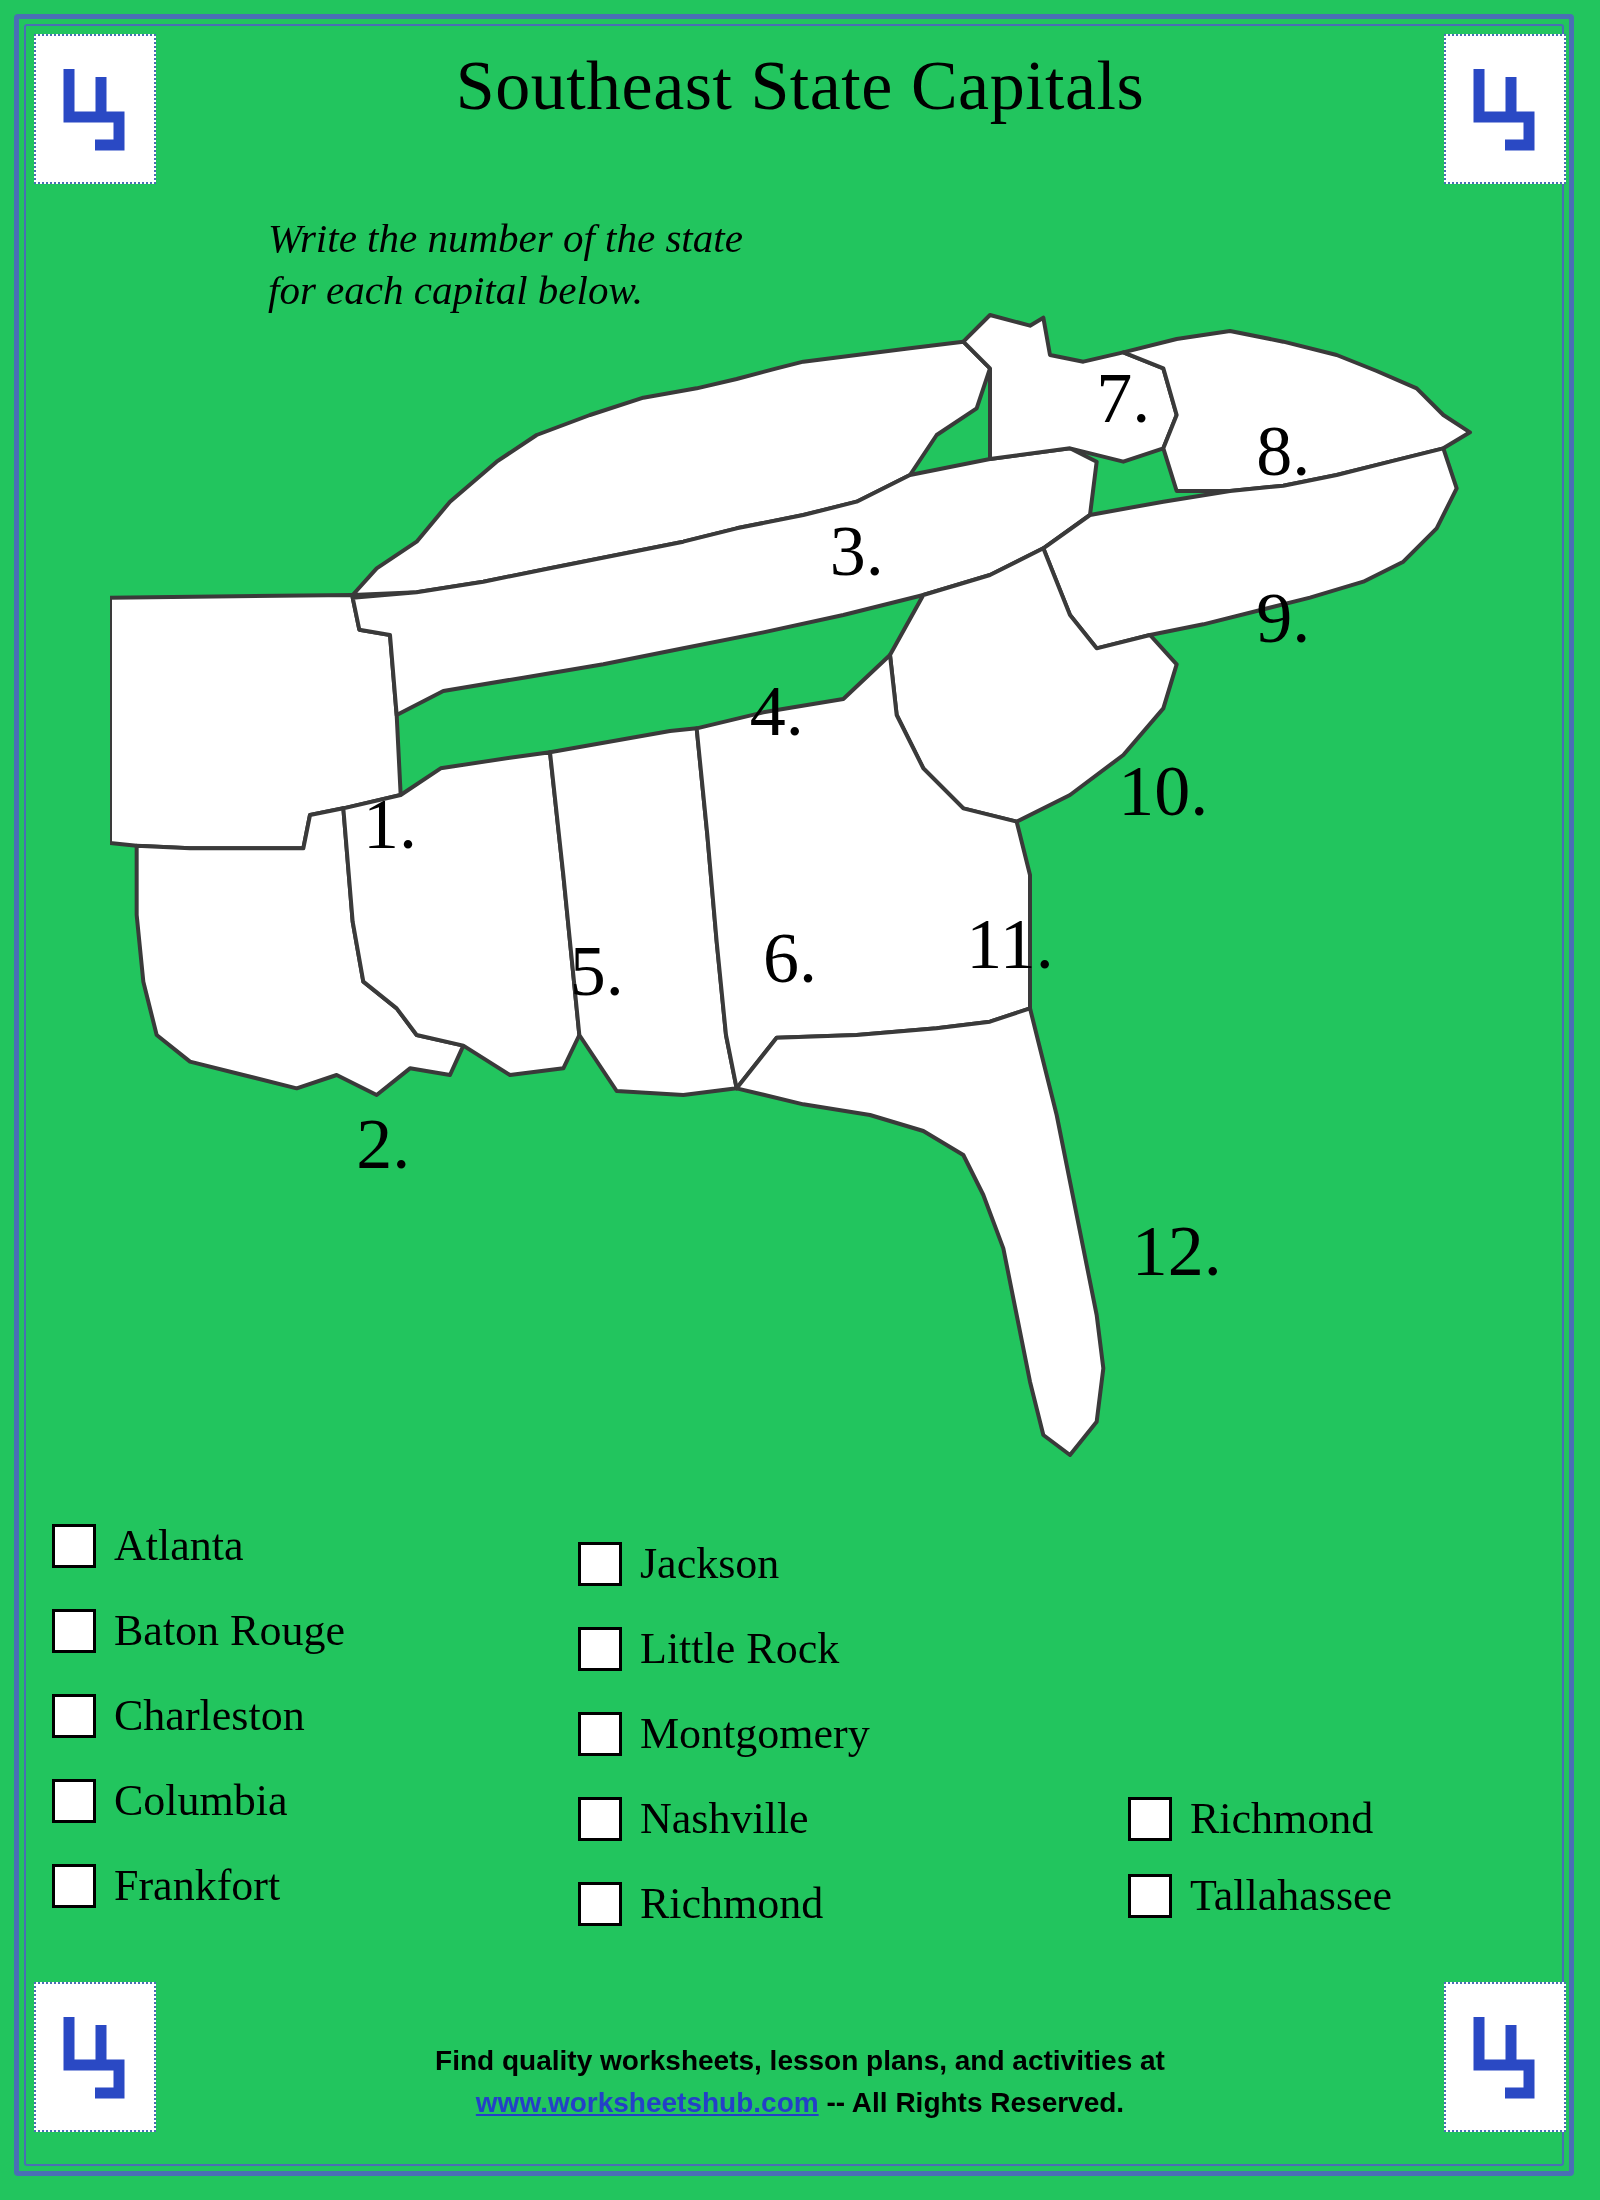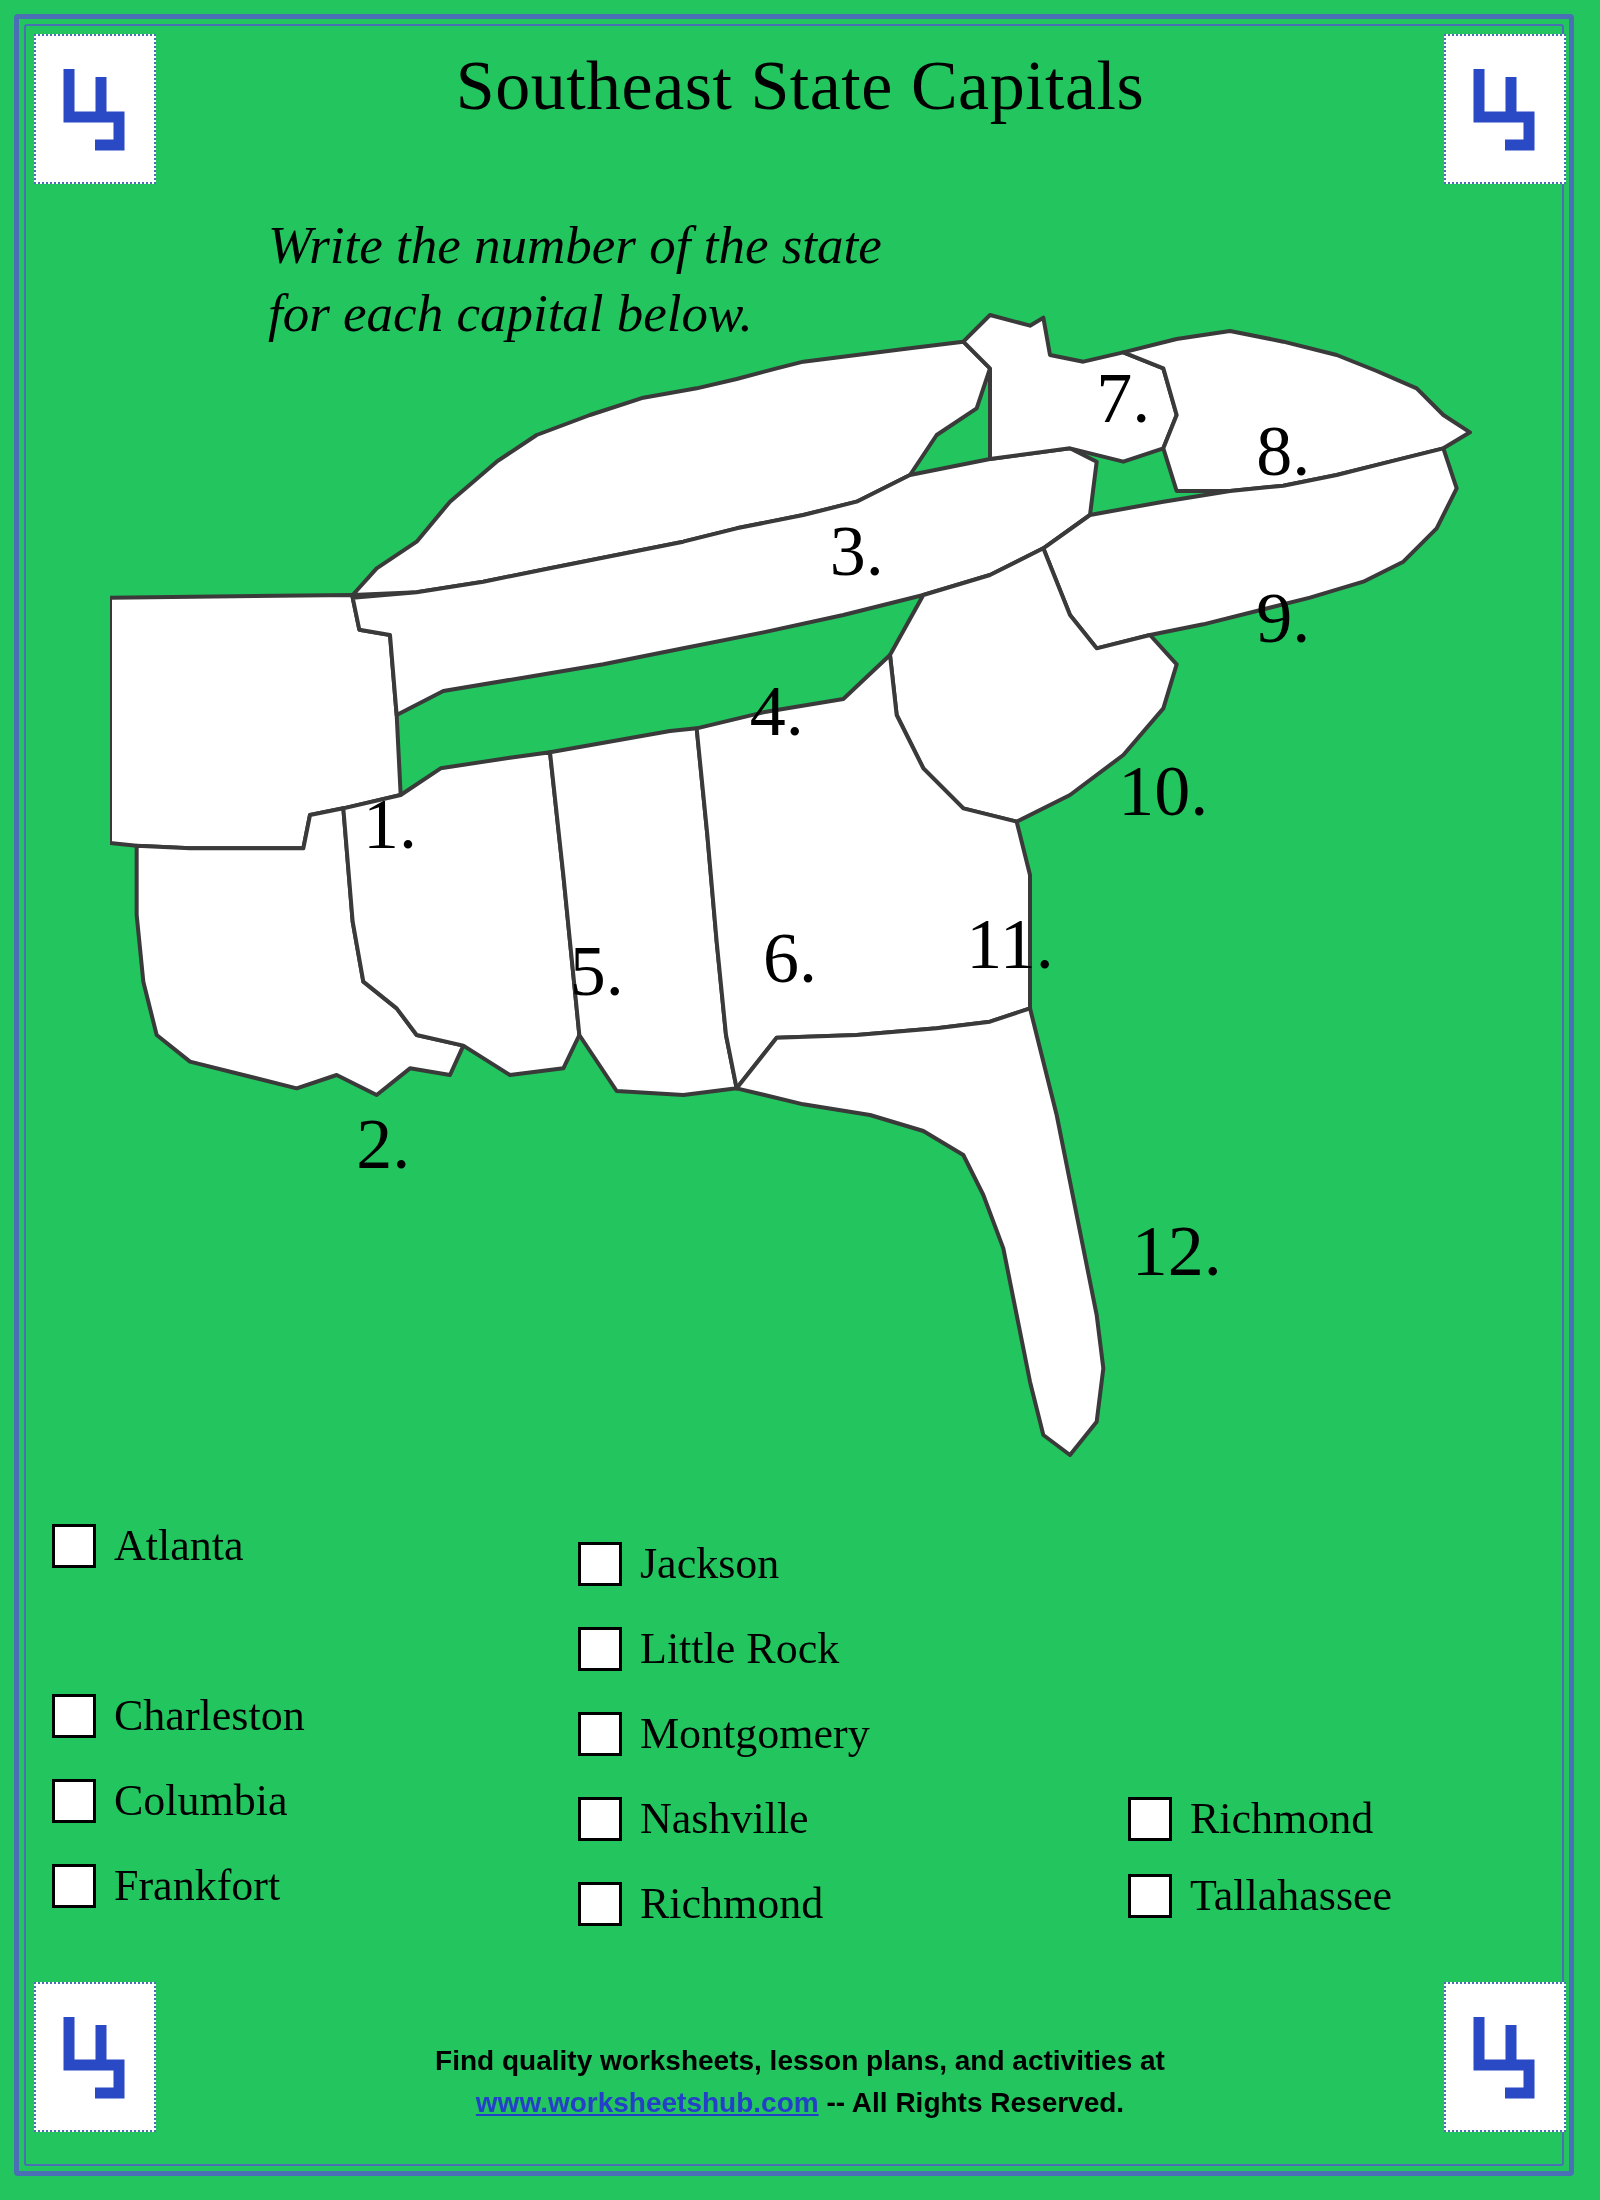--- a/index.html
+++ b/index.html
@@ -67,21 +67,21 @@
     color: #000;
     letter-spacing: 0.5px;
   }
 
   
   .instructions {
     position: absolute;
     left: 268px;
     top: 212px;
     font-style: italic;
-    font-size: 53px;
+    font-size: 41px;
     line-height: 1.28;
     color: #000;
     font-family: "Liberation Serif", serif;
   }
 
   
   .map-wrap {
     position: absolute;
     left: 110px;
     top: 290px;
@@ -225,20 +225,24 @@
       </g>
     </svg>
   </div>
 
   <div class="answers">
 
     <div class="ans-item" style="left:52px; top:20px;">
       <span class="checkbox"></span>
       <span class="ans-label">Atlanta</span>
     </div>
+    <div class="ans-item" style="left:52px; top:105px;">
+      <span class="checkbox"></span>
+      <span class="ans-label">Baton Rouge</span>
+    </div>
     <div class="ans-item" style="left:52px; top:190px;">
       <span class="checkbox"></span>
       <span class="ans-label">Charleston</span>
     </div>
     <div class="ans-item" style="left:52px; top:275px;justify-content:flex-end;">
       <span class="checkbox"></span>
       <span class="ans-label">Columbia</span>
     </div>
     <div class="ans-item" style="left:52px; top:360px;">
       <span class="checkbox"></span>

